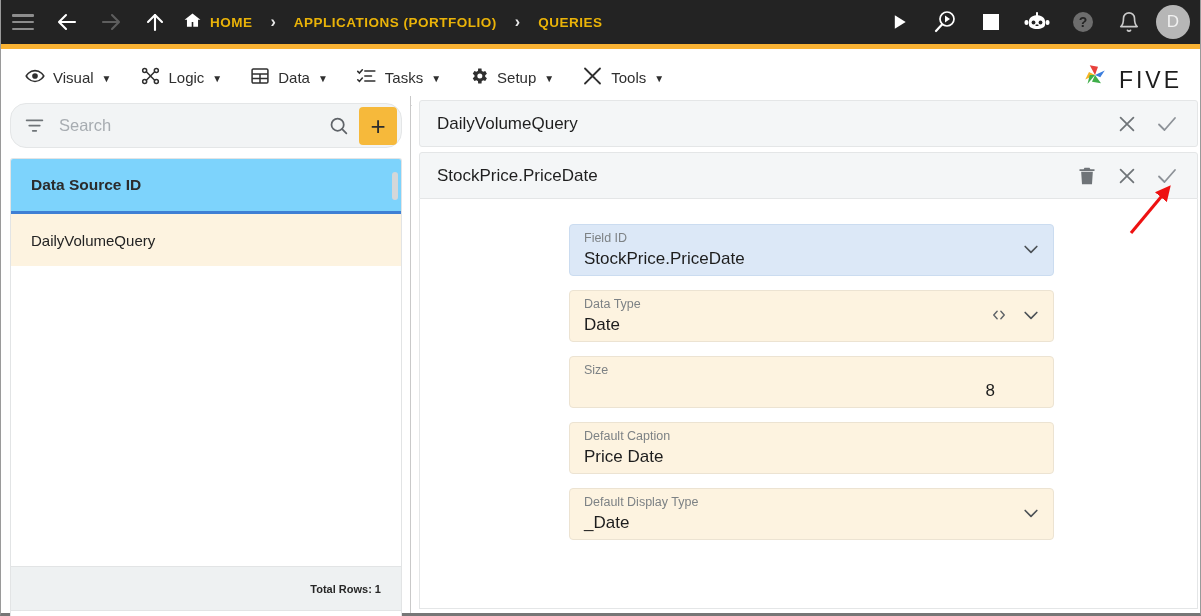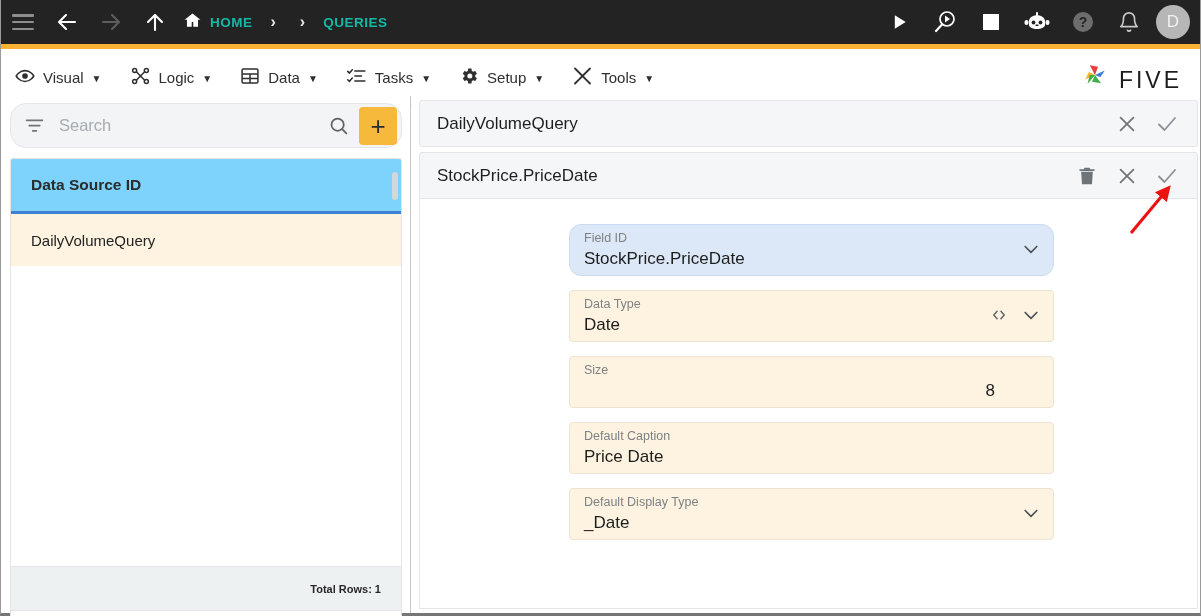--- a/index.html
+++ b/index.html
@@ -35,21 +35,21 @@
     display: flex; align-items: center; justify-content: center;
     color: #ffffff;
     flex: 0 0 auto;
   }
   .tb-icon.dim { color: #5e5e5e; }
   .tb-icon svg { display: block; }
   .hamburger { width: 22px; height: 16px; display:flex; flex-direction:column; justify-content:space-between;}
   .hamburger i { display:block; height:2.5px; background:#8d8d8d; border-radius:1px; }
   .crumb {
     display: flex; align-items: center; gap: 8px;
-    color: #14b8a6;
+    color: #eab308;
     font-size: 13.5px; font-weight: bold; letter-spacing: .5px;
     padding: 9px 6px;
     height: 44px;
   }
   .crumb-sep {
     color: #e8e8e8; font-size: 16px; font-weight: bold;
     padding: 0 12px;
     display: flex; align-items: center; height: 44px;
   }
   .tb-spacer { flex: 1 1 auto; }
@@ -64,20 +64,21 @@
     margin-left: 4px;
   }
 
   
   .menubar {
     position: absolute; left: 0; top: 49px;
     width: 1199px; height: 57px;
     background: #ffffff;
     border-bottom: 1px solid #dcdcdc;
     display: flex; align-items: center;
+    padding-left: 10px;
   }
   .menu-item {
     display: flex; align-items: center; gap: 8px;
     padding: 0 14px; height: 47px;
     color: #3b3b3b; font-size: 15px;
     cursor: pointer;
   }
   .menu-item .mi-label { color: #2f2f2f; }
   .caret { font-size: 10px; color: #2f2f2f; transform: translateY(1px); }
   .menu-spacer { flex: 1 1 auto; }
@@ -216,21 +217,20 @@
     height: 52px;
     margin-bottom: 14px;
     border: 1px solid #ece3d2;
     border-radius: 4px;
     background: #fdf3e0;
     padding: 6px 14px 0 14px;
   }
   .field.focused {
     background: #dce8f7;
     border-color: #cbdcf0;
-    border-radius: 12px;
   }
   .f-label { font-size: 12.5px; color: #7d8285; line-height: 15px; }
   .f-value { font-size: 17px; color: #1d1d1d; line-height: 24px; margin-top: 1px; }
   .f-value.right { text-align: right; padding-right: 44px; }
   .f-adorn {
     position: absolute; right: 12px; top: 0; height: 52px;
     display: flex; align-items: center; gap: 12px;
     color: #5f6368;
   }
   .code-icon { font-size: 16px; color: #5f6368; letter-spacing: -1px; }
@@ -276,20 +276,23 @@
 
     <div class="crumb">
       <span>
         <svg width="19" height="19" viewBox="0 0 24 24" fill="#ffffff">
             <path d="M12 3L2 11h3v9h6v-6h2v6h6v-9h3z"></path>
           </svg>
       </span>
       <span>HOME</span>
     </div>
     <div class="crumb-sep">›</div>
+    <div class="crumb">
+      <span>APPLICATIONS (PORTFOLIO)</span>
+    </div>
     <div class="crumb-sep">›</div>
     <div class="crumb">
       <span>QUERIES</span>
     </div>
 
     <div class="tb-spacer"></div>
 
     <div class="tb-right">
       <div class="tb-icon">
         <svg width="20" height="20" viewBox="0 0 24 24" fill="#ffffff">

